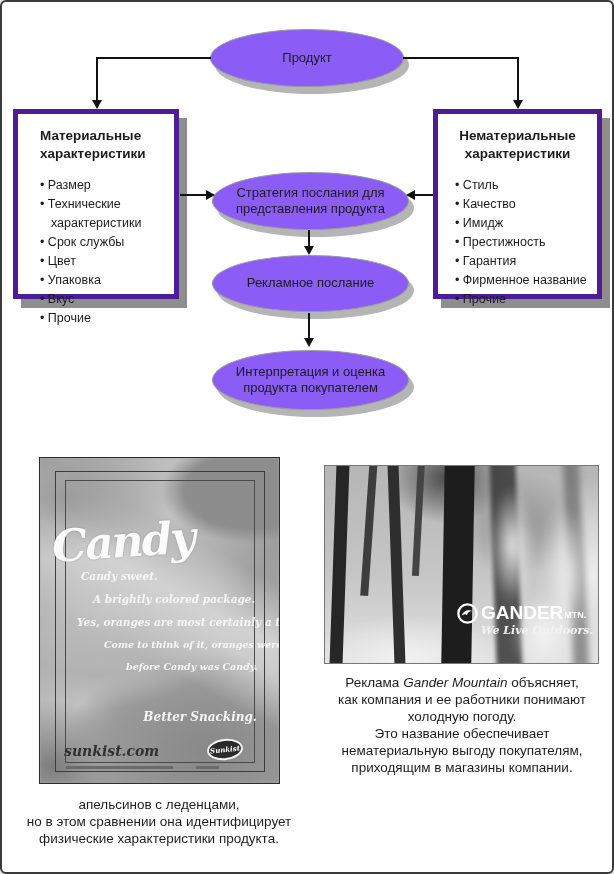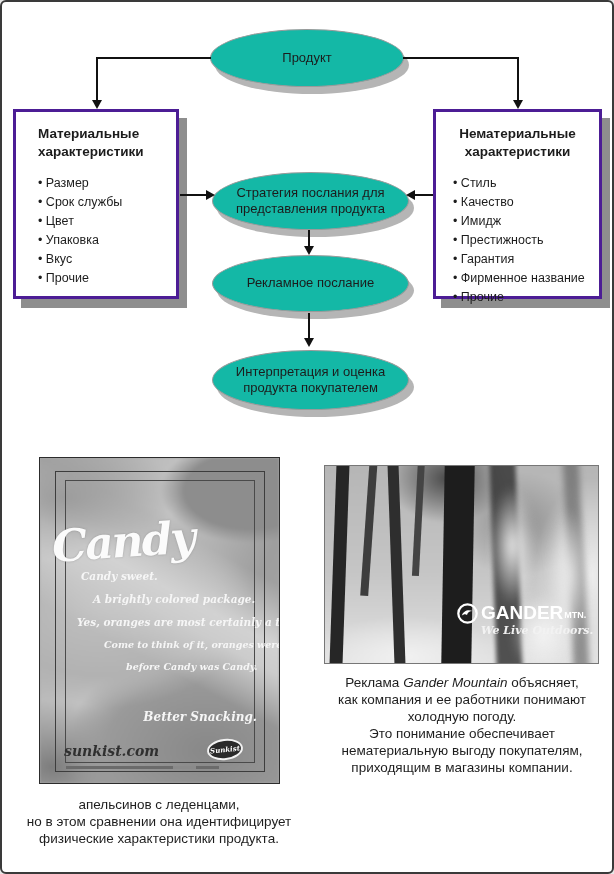--- a/index.html
+++ b/index.html
@@ -6,35 +6,35 @@
   html,body { background:#e8e8e8; }
   body { font-family:"Liberation Sans", sans-serif; }
   .page {
     position:relative; width:614px; height:874px; background:#ffffff;
     border:2px solid #3a3a3a; border-radius:6px; overflow:hidden;
   }
 
   
   .ellipse {
     position:absolute; display:flex; align-items:center; justify-content:center;
-    background:#14b8a6; border:1px solid #9a9a9a; border-radius:50%;
+    background:#8b5cf6; border:1px solid #9a9a9a; border-radius:50%;
     box-shadow:5px 7px 0 0 #b5b5b5;
     text-align:center; font-size:13px; color:#1c1c1c; line-height:1.25;
   }
   .ellipse span { display:block; }
   .el-product   { left:208px; top:27px;  width:194px; height:58px; }
   .el-strategy  { left:210px; top:170px; width:197px; height:58px; }
   .el-strategy span { width:158px; }
   .el-admsg     { left:210px; top:253px; width:197px; height:57px; }
   .el-interp    { left:210px; top:348px; width:197px; height:60px; }
   .el-interp span { width:186px; }
 
   .charbox {
     position:absolute; top:107px; height:190px; background:#ffffff;
-    border:3px solid #4c1d95; box-shadow:8px 9px 0 0 #8e8e8e;
+    border:5px solid #4c1d95; box-shadow:8px 9px 0 0 #8e8e8e;
     color:#1c1c1c;
   }
   .box-left  { left:11px;  width:166px; }
   .box-right { left:431px; width:169px; }
   .box-title { font-weight:bold; font-size:13.5px; line-height:18px; padding:13px 10px 0 22px; }
   .box-right .box-title { text-align:center; padding:13px 8px 0 8px; }
   .char-list { list-style:none; padding:13px 6px 0 22px; font-size:12.5px; }
   .box-right .char-list { padding-left:17px; }
   .char-list li { line-height:19px; padding-left:11px; text-indent:-11px; }
   .char-list li::before { content:"\2022\00a0"; }
@@ -144,20 +144,21 @@
     <span>Рекламное послание</span>
   </div>
   <div class="ellipse el-interp">
     <span>Интерпретация и оценка продукта покупателем</span>
   </div>
 
   <div class="charbox box-left">
     <div class="box-title">Материальные характеристики</div>
     <ul class="char-list">
         <li>Размер</li>
+        <li>Технические характеристики</li>
         <li>Срок службы</li>
         <li>Цвет</li>
         <li>Упаковка</li>
         <li>Вкус</li>
         <li>Прочие</li>
       </ul>
   </div>
 
   <div class="charbox box-right">
     <div class="box-title">Нематериальные характеристики</div>
@@ -236,18 +237,18 @@
         <span class="gander-suffix">MTN.</span>
       </div>
       <div class="gander-tagline">We Live Outdoors.</div>
     </div>
   </div>
 
   <div class="caption cap-gander">
       <div><span>Реклама </span><em>Gander Mountain</em><span> объясняет,</span></div>
       <div><span>как компания и ее работники понимают</span></div>
       <div><span>холодную погоду.</span></div>
-      <div><span>Это понимание обеспечивает</span></div>
+      <div><span>Это название обеспечивает</span></div>
       <div><span>нематериальную выгоду покупателям,</span></div>
       <div><span>приходящим в магазины компании.</span></div>
     </div>
 
 </div>
 
 </body></html>

